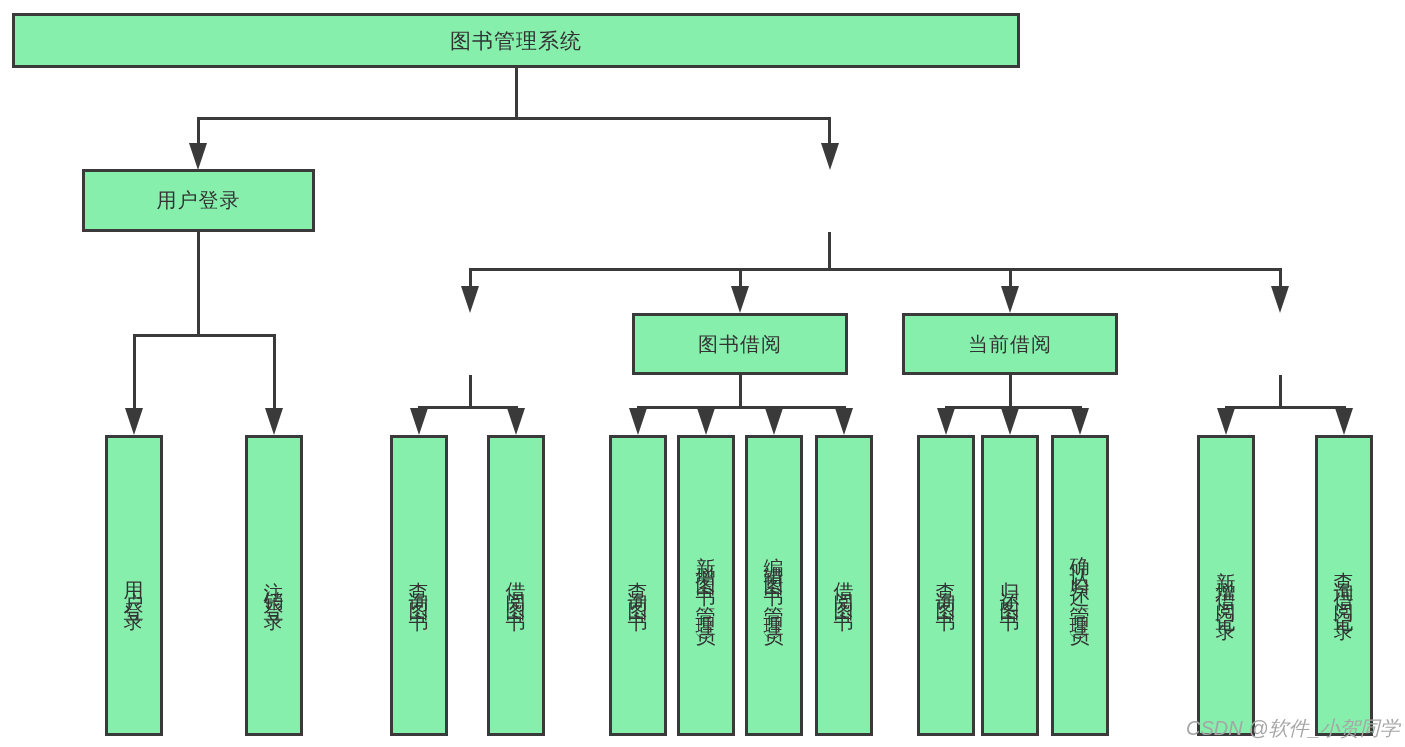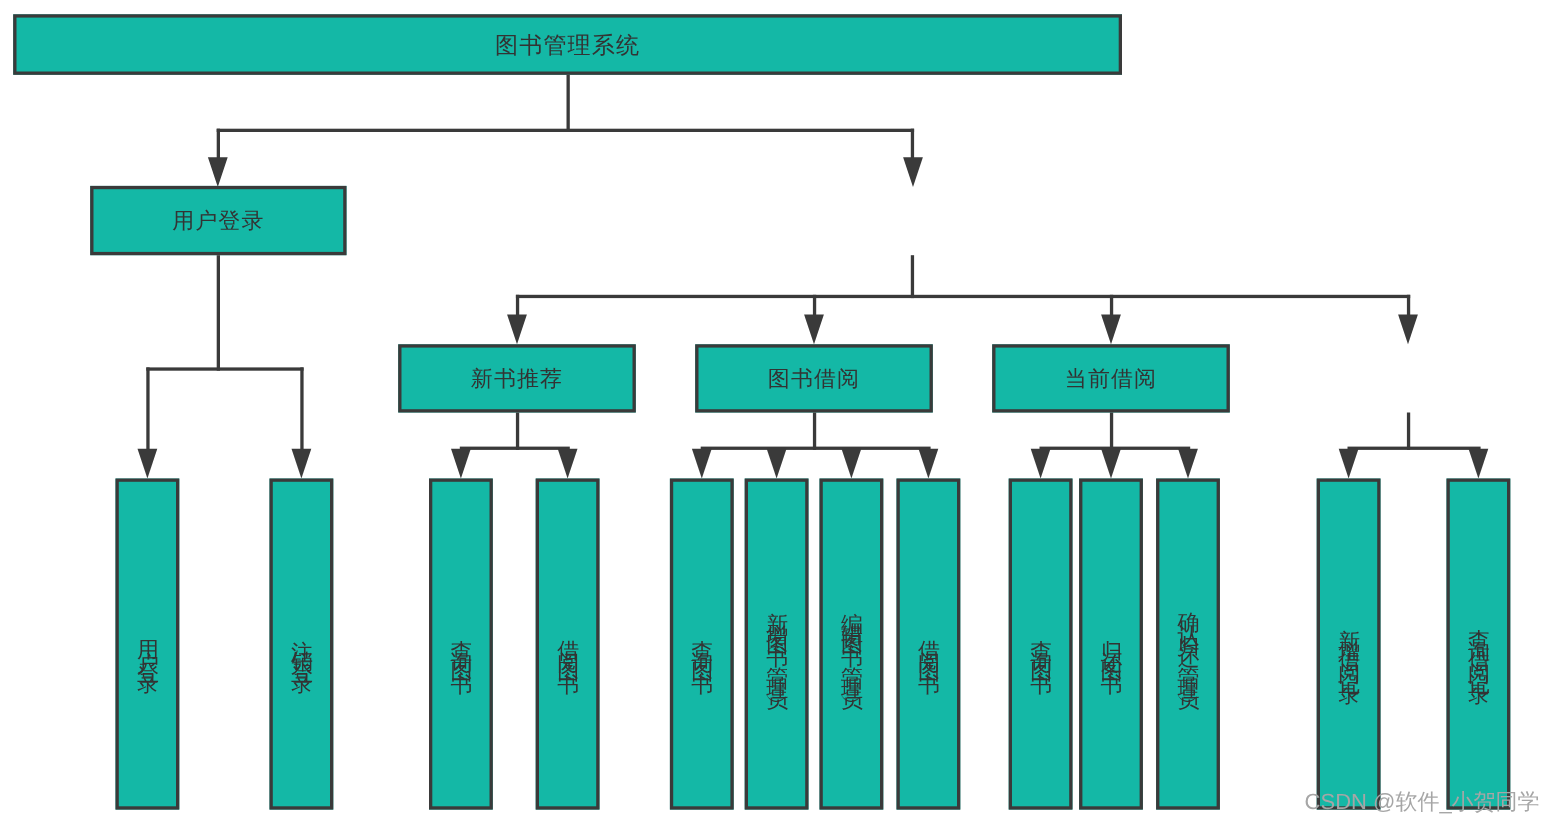--- a/index.html
+++ b/index.html
@@ -12,21 +12,21 @@
   }
   .canvas{
     position:relative;
     width:1405px;height:747px;
     background:var(--bg,#ffffff);
     overflow:hidden;
   }
   .box{
     position:absolute;
     border:3px solid var(--line,#3a3a3a);
-    background:#14b8a6;
+    background:#86efac;
     color:var(--text,#333333);
     display:flex;align-items:center;justify-content:center;
     text-align:center;
   }
   .hlabel{font-size:20px;letter-spacing:1px;}
   .title{font-size:21px;}
   .leaf-label{
     writing-mode:vertical-rl;
     text-orientation:mixed;
     font-size:20px;
@@ -43,20 +43,21 @@
     border-right:9px solid transparent;
     border-top:27px solid var(--line,#3a3a3a);
   }
   .watermark{
     position:absolute;
     left:1186px;top:715px;
     font-size:20px;
     color:var(--watermark,#a6a6a6);
     white-space:nowrap;
     z-index:5;
+    font-style:italic;
   }
 </style>
 </head>
 <body>
 
 <div class="canvas">
 
   <div class="box" style="left:12px;top:13px;width:1008px;height:55px;">
     <span class="hlabel title">图书管理系统</span>
   </div>
@@ -83,23 +84,20 @@
   <div class="hline" style="left:469px;top:268px;width:813px;"></div>
   <div class="vline" style="left:469px;top:268px;height:22px;"></div>
   <div class="arrow" style="left:461px;top:286px;"></div>
   <div class="vline" style="left:739px;top:268px;height:22px;"></div>
   <div class="arrow" style="left:731px;top:286px;"></div>
   <div class="vline" style="left:1009px;top:268px;height:22px;"></div>
   <div class="arrow" style="left:1001px;top:286px;"></div>
   <div class="vline" style="left:1279px;top:268px;height:22px;"></div>
   <div class="arrow" style="left:1271px;top:286px;"></div>
 
-  <div class="box" style="left:362px;top:313px;width:216px;height:62px;">
-    <span class="hlabel">新书推荐</span>
-  </div>
   <div class="box" style="left:902px;top:313px;width:216px;height:62px;">
     <span class="hlabel">当前借阅</span>
   </div>
   <div class="box" style="left:632px;top:313px;width:216px;height:62px;">
     <span class="hlabel">图书借阅</span>
   </div>
 
   <div class="vline" style="left:469px;top:375px;height:34px;"></div>
   <div class="hline" style="left:418px;top:406px;width:100px;"></div>
   <div class="arrow" style="left:410px;top:408px;"></div>

